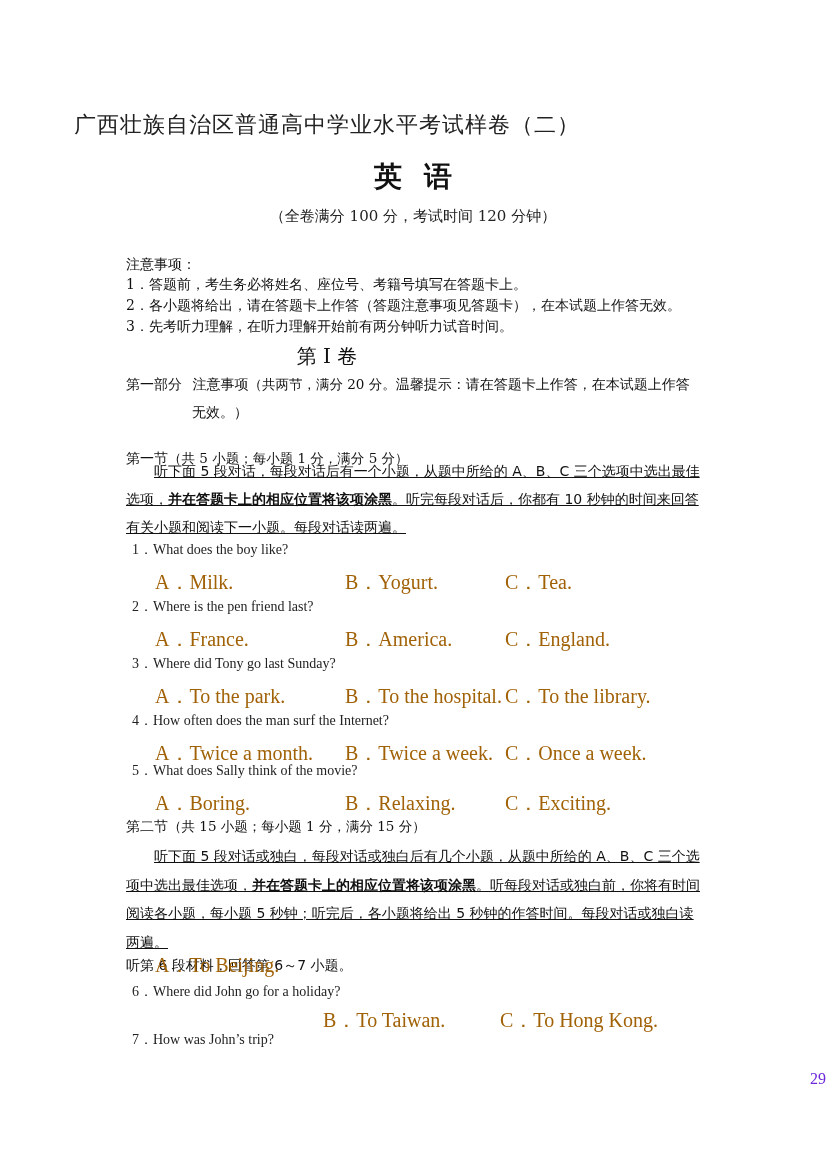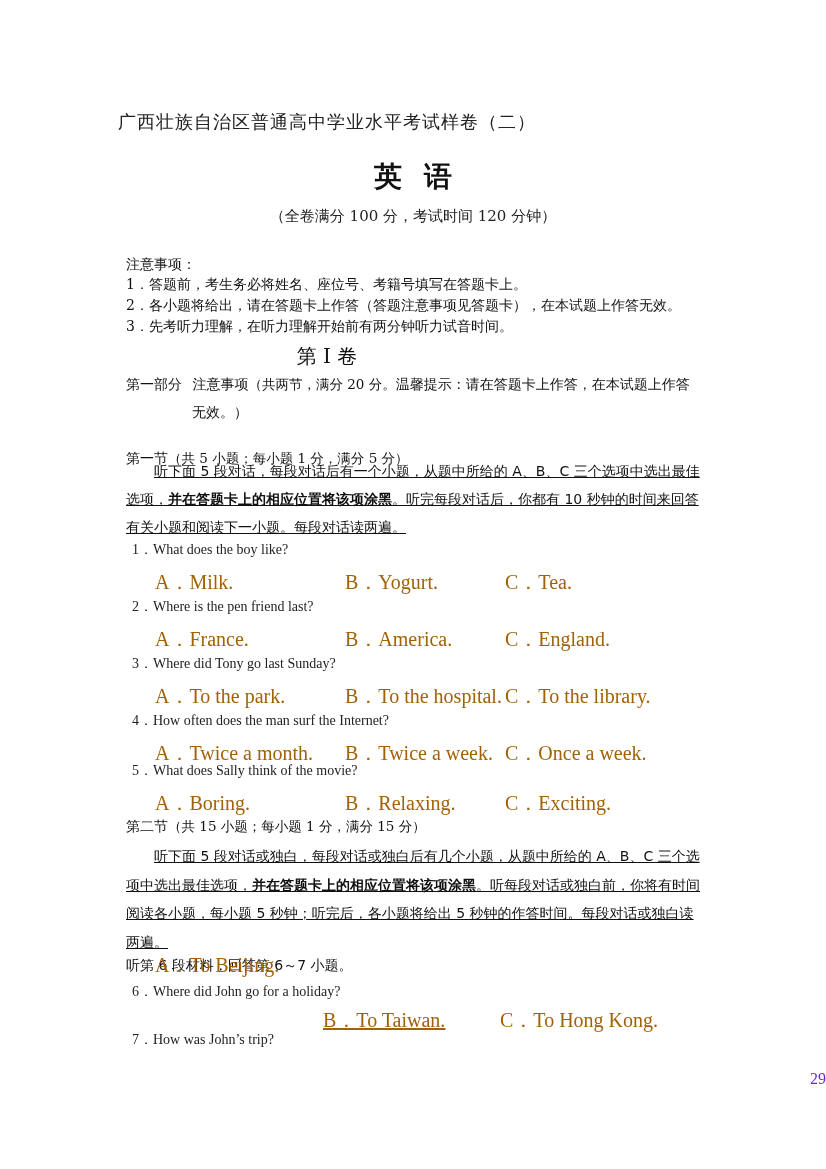--- a/index.html
+++ b/index.html
@@ -4,21 +4,21 @@
   <style>
     html, body { margin: 0; padding: 0; background: #ffffff; }
     body {
       width: 826px; height: 1169px; position: relative; overflow: hidden;
       font-family: "DejaVu Serif", "Liberation Serif", serif;
       color: #111;
     }
     .abs { position: absolute; white-space: nowrap; }
     .title {
       left: 0; width: 654px; text-align: center; top: 110px;
-      font-size: 18px; letter-spacing: 1px; color: #222;
+      font-size: 22px; letter-spacing: 1px; color: #222;
     }
     .subject {
       left: 0; width: 826px; text-align: center; top: 158px;
       font-size: 28px; font-weight: bold; font-family: "DejaVu Sans", sans-serif;
       letter-spacing: 22px; text-indent: 22px;
     }
     .meta {
       left: 0; width: 826px; text-align: center; top: 207px; font-size: 15px; color: #222;
     }
     .t14 { font-size: 13.5px; }
@@ -98,18 +98,18 @@
 </div>
 
 <div class="abs para sans" style="top:842px; line-height:28.5px;">
   <div class="indent"><span>听下面 5 段对话或独白，每段对话或独白后有几个小题，从题中所给的 A、B、C 三个选项中选出最佳选项，</span><span class="bold">并在答题卡上的相应位置将该项涂黑</span><span>。听每段对话或独白前，你将有时间阅读各小题，每小题 5 秒钟；听完后，各小题将给出 5 秒钟的作答时间。每段对话或独白读两遍。</span></div>
 </div>
 
 <div class="abs line sans" style="top:957px;">听第 6 段材料，回答第 6～7 小题。</div>
 
 <div class="abs q" style="top:983px;"><span>6．</span><span>Where did John go for a holiday?</span></div>
 <div class="abs opt" style="top:952px; left:155px;text-align:right;">A．To Beijing.</div>
-<div class="abs opt" style="top:1007px; left:323px;text-decoration:underline;">B．To Taiwan.</div>
+<div class="abs opt" style="top:1007px; left:323px;">B．To Taiwan.</div>
 <div class="abs opt" style="top:1007px; left:500px;">C．To Hong Kong.</div>
 
 <div class="abs q" style="top:1031px;"><span>7．</span><span>How was John’s trip?</span></div>
 
 <div class="abs page-num">29</div>
 
 </body></html>

